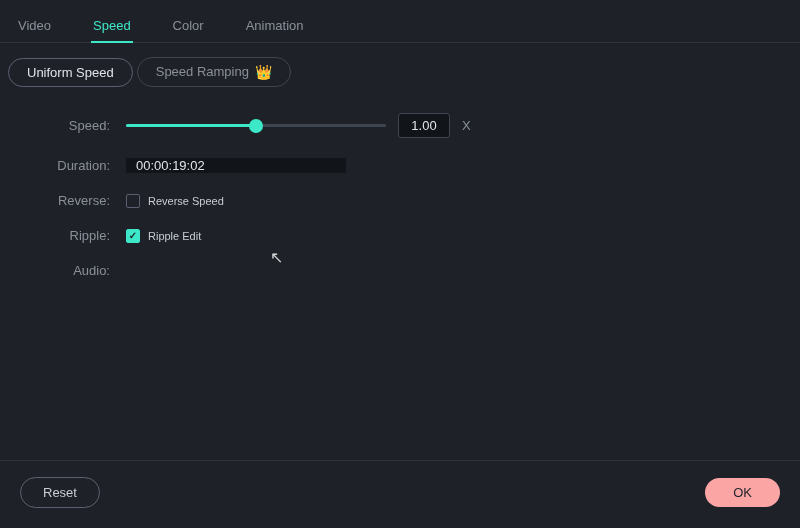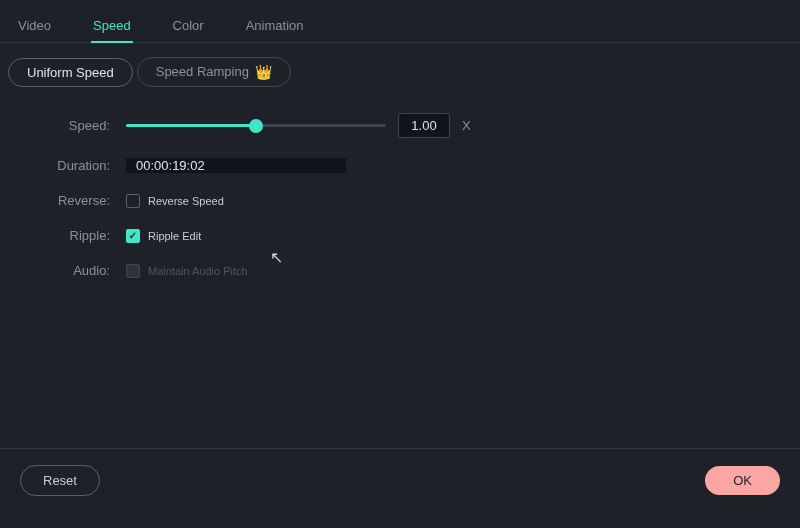--- a/index.html
+++ b/index.html
@@ -220,21 +220,21 @@
 
     .cursor-arrow {
       font-size: 16px;
       color: #ffffff;
       opacity: 0.8;
     }
 
     
     .bottom-bar {
       position: absolute;
-      bottom: 16px;
+      bottom: 4px;
       left: 0;
       right: 0;
       height: 64px;
       border-top: 1px solid #2e333d;
       display: flex;
       align-items: center;
       justify-content: space-between;
       padding: 0 20px;
     }
 
@@ -309,24 +309,20 @@
   <div class="form-row">
     <span class="form-label">Ripple:</span>
     <div class="checkbox-row">
       <div class="checkbox-custom checked"></div>
       <span class="checkbox-label">Ripple Edit</span>
     </div>
   </div>
 
   <div class="form-row">
     <span class="form-label">Audio:</span>
-    <div class="checkbox-row">
-      <div class="checkbox-custom disabled"></div>
-      <span class="checkbox-label disabled">Maintain Audio Pitch</span>
-    </div>
   </div>
 
 </div>
 
 <div class="cursor-indicator">
   <span class="cursor-arrow">↖</span>
 </div>
 
 <div class="bottom-bar">
   <button class="btn-reset">Reset</button>

